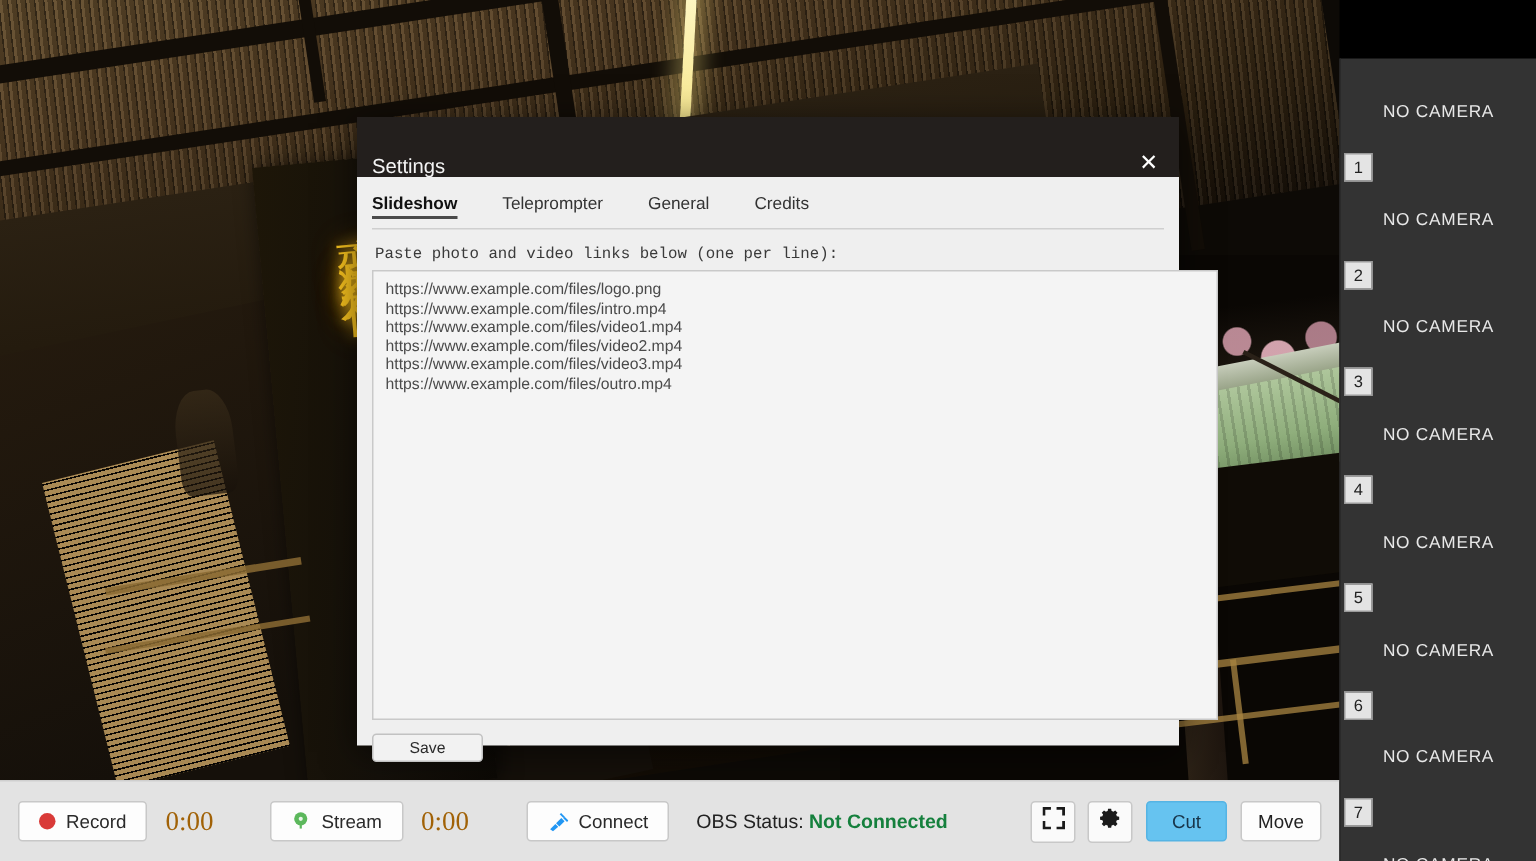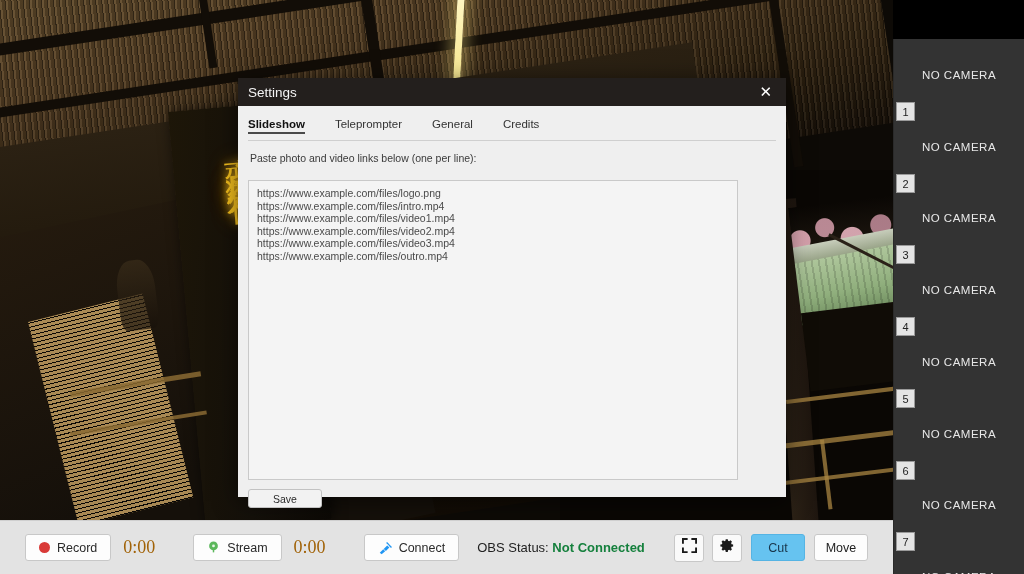--- a/index.html
+++ b/index.html
@@ -189,21 +189,21 @@
     border: 1px solid #9a9a9a;
   }
 
   
   #toolbar {
     position: absolute; left: 0; bottom: 0;
     width: 893px; height: 54px;
     background: #e3e3e3;
     border-top: 1px solid #cfcfcf;
     display: flex; align-items: center;
-    padding: 0 25px;
+    padding: 0 12px;
   }
   .tb-btn {
     height: 27px;
     background: #fdfdfd;
     border: 1px solid #c8c8c8;
     border-radius: 3px;
     display: inline-flex; align-items: center; gap: 7px;
     padding: 0 13px;
     font-size: 12.5px; color: #2a2a2a;
     cursor: pointer;
@@ -248,22 +248,22 @@
 
   
   #dialog {
     position: absolute;
     left: 238px; top: 78px;
     width: 548px; height: 419px;
     background: #efefef;
     box-shadow: 0 4px 22px rgba(0,0,0,.55);
   }
   .dlg-header {
-    height: 28px; background: #231f1d;
-    display: flex; align-items: center;
+    height: 40px; background: #231f1d;
+    display: flex; align-items: flex-end;
     padding: 0 10px;
   }
   .dlg-title {
     color: #f4f4f4; font-size: 13.5px;
     font-family: "Liberation Sans", sans-serif;
   }
   .dlg-close {
     margin-left: auto;
     color: #fff; font-size: 15px; font-weight: bold;
     cursor: pointer; line-height: 1;
@@ -282,25 +282,25 @@
     margin-right: 30px;
     cursor: pointer;
     font-family: "Liberation Sans", sans-serif;
   }
   .tab.active {
     font-weight: bold; color: #111;
     box-shadow: inset 0 -2px 0 0 #4a4a4a;
   }
   .field-label {
     font-size: 10.5px; color: #3a3a3a;
-    margin: 11px 0 16px 2px;
-    font-family: Liberation Sans, sans-serif;
+    margin: 11px 0 4px 2px;
+    font-family: Liberation Mono, monospace;
   }
   .links-area {
-    width: 490px; height: 300px;
+    width: 564px; height: 300px;
     background: #f4f4f4;
     border: 1px solid #c9c9c9;
     padding: 6px 8px;
     overflow: auto;
     resize: none;
     font-size: 10.5px;
     line-height: 12.6px;
     color: #4a4a4a;
     font-family: "Liberation Sans", sans-serif;
   }

